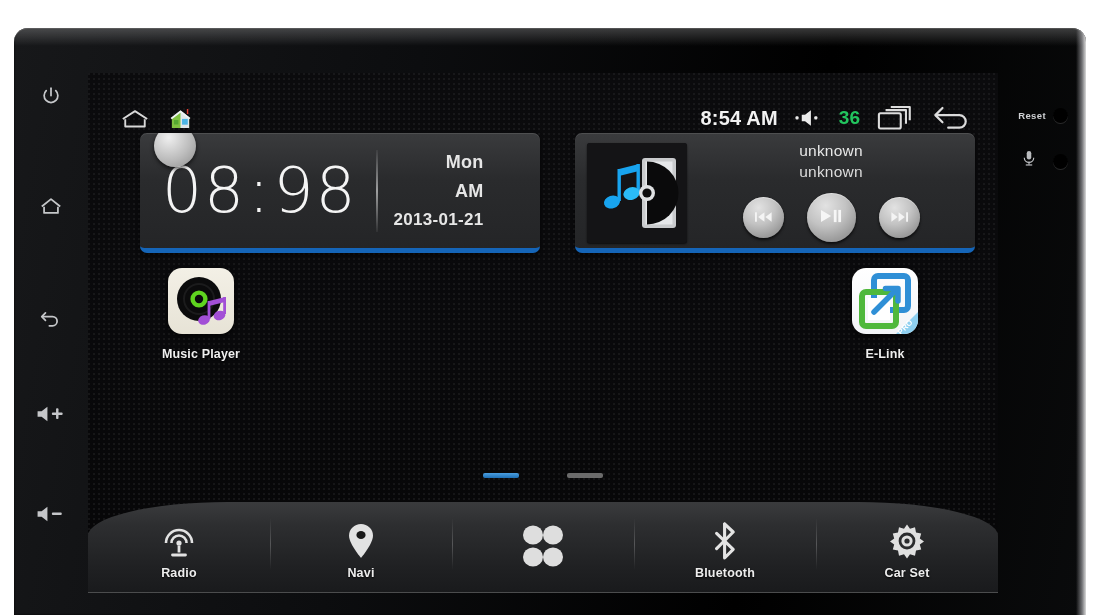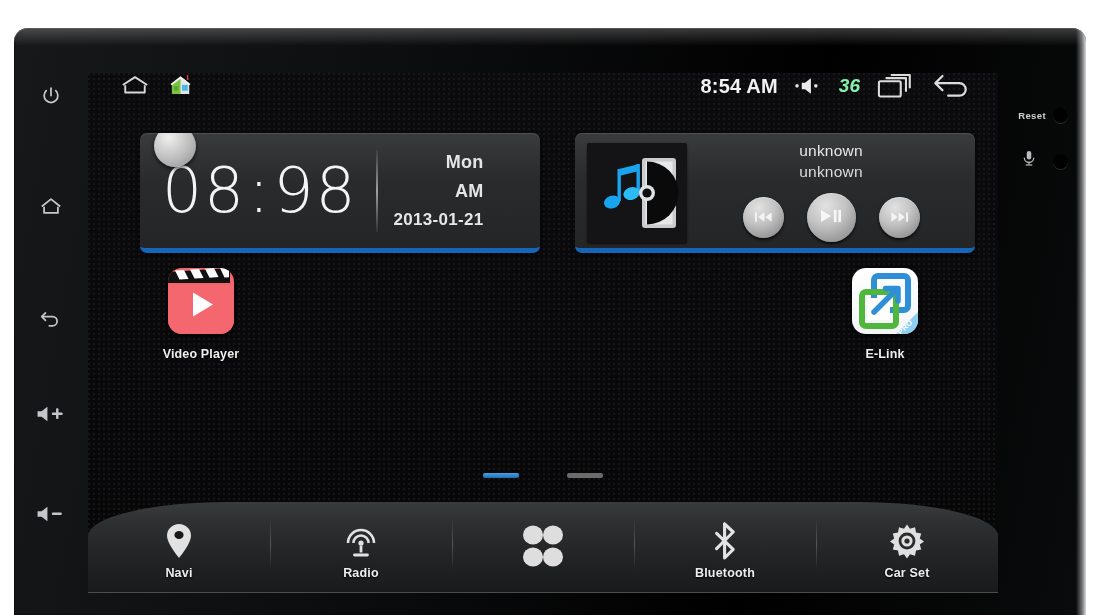--- a/index.html
+++ b/index.html
@@ -66,27 +66,27 @@
     content:""; position:absolute; inset:0;
     background-image:
       radial-gradient(circle at 1px 1px, rgba(255,255,255,.055) 0.8px, rgba(0,0,0,0) 1.1px),
       linear-gradient(180deg,#0b0b0d 0%,#09090b 55%,#060607 100%);
     background-size:5px 5px, 100% 100%;
   }
   #screen > *{ position:relative; }
 
   
   #statusbar{
-    position:absolute; left:0; top:0; width:100%; height:50px;
-    display:flex; align-items:flex-start;
+    position:absolute; left:0; top:8px; width:100%; height:50px;
+    display:flex; align-items:flex-end;
   }
   #sb-left{ display:flex; align-items:center; gap:18px; margin-left:32px; }
   #sb-right{ margin-left:auto; margin-right:26px; display:flex; align-items:center; gap:17px; }
   .sb-time{ color:#f2f2f2; font-size:20px; font-weight:600; letter-spacing:.2px; }
-  .sb-vol{ color:#86efac; font-size:19px; font-weight:600;font-style:italic; }
+  .sb-vol{ color:#22c55e; font-size:19px; font-weight:600; }
   .icon-btn{ display:flex; align-items:center; justify-content:center; }
 
   
   #widgets{ position:absolute; left:0; top:52px; width:100%; height:135px; }
 
   .widget{
     position:absolute; top:8px; height:120px;
     background:linear-gradient(180deg,#3a3b3d 0%,#2a2b2d 40%,#242527 100%);
     border-radius:7px;
     box-shadow:0 1px 0 rgba(255,255,255,.10) inset, 0 2px 4px rgba(0,0,0,.6);
@@ -386,37 +386,39 @@
               </div>
             </div>
           </div>
         </div>
       </div>
     </div>
 
     <div id="appgrid">
 
 
-
       <div class="app">
-        <div class="app-icon ic-video">
+        <div class="app-icon ic-music">
           <svg width="66" height="66" viewBox="0 0 66 66">
-            <rect x="0" y="17" width="66" height="49" fill="#f4676e"></rect>
-            <path d="M0 4 62 0v15H0z" fill="#111"></path>
-            <g fill="#fff">
-              <path d="M7 2.6 16 2l4.5 9-9 .6z"></path>
-              <path d="M22 1.6 31 1l4.5 9-9 .6z"></path>
-              <path d="M37 0.7 46 0.1l4.5 9-9 .6z"></path>
-              <path d="M52 0 61 0v9.2l-4.5.3z"></path>
+            <circle cx="31" cy="31" r="22" fill="#0b0b0c"></circle>
+            <circle cx="31" cy="31" r="15" fill="none" stroke="#1b1b1c" stroke-width="2"></circle>
+            <circle cx="31" cy="31" r="8.6" fill="#5fd41f"></circle>
+            <circle cx="31" cy="31" r="4.2" fill="#0b0b0c"></circle>
+            <g fill="#a24fd6">
+              <path d="M41 33 57 29v5L41 38z"></path>
+              <rect x="39.6" y="33" width="2.8" height="18"></rect>
+              <rect x="55.2" y="29" width="2.8" height="17"></rect>
+              <ellipse cx="36" cy="52" rx="6" ry="4.7" transform="rotate(-18 36 52)"></ellipse>
+              <ellipse cx="51.5" cy="47.5" rx="6" ry="4.7" transform="rotate(-18 51.5 47.5)"></ellipse>
             </g>
-            <path d="M25 24.5v24l20-12z" fill="#fff"></path>
-          </svg>
-        </div>
-        <div class="app-label">Video Player</div>
-      </div>
+          </svg>
+        </div>
+        <div class="app-label">Music Player</div>
+      </div>
+
 
       <div class="app">
         <div class="app-icon ic-elink">
           <svg width="66" height="66" viewBox="0 0 66 66">
             <rect x="22" y="8" width="34" height="34" rx="4" fill="none" stroke="#2f8fd6" stroke-width="6"></rect>
             <rect x="10" y="24" width="34" height="34" rx="4" fill="none" stroke="#4fb83c" stroke-width="6"></rect>
             <rect x="16" y="30" width="22" height="22" fill="#fff"></rect>
             <path d="M22 44 44 22" stroke="#2f8fd6" stroke-width="5.5" stroke-linecap="round"></path>
             <path d="M33.5 20.5H46V33" fill="none" stroke="#2f8fd6" stroke-width="5.5" stroke-linecap="round" stroke-linejoin="round"></path>
             <path d="M66 44v22H44z" fill="#8fd0f0"></path>
@@ -431,39 +433,39 @@
 
     <div id="pagedots">
       <span class="pdot active"></span>
       <span class="pdot idle"></span>
     </div>
 
     <div id="dock">
 
       <div class="dock-item">
         <div class="dock-ico">
-          <svg width="30" height="38" viewBox="0 0 30 38">
-            <path d="M15 2C8.4 2 3 7.2 3 13.6 3 22 15 36 15 36S27 22 27 13.6C27 7.2 21.6 2 15 2z" fill="#e2e2e2"></path>
-            <ellipse cx="15" cy="13" rx="4.6" ry="4" fill="#191919"></ellipse>
-          </svg>
-        </div>
-        <div class="dock-label">Navi</div>
-      </div>
-
-      <div class="dock-item">
-        <div class="dock-ico">
           <svg width="34" height="34" viewBox="0 0 34 34" fill="none" stroke="#e2e2e2">
             <path d="M4 19a13 13 0 0 1 26 0" stroke-width="2.6"></path>
             <path d="M9.5 19a7.5 7.5 0 0 1 15 0" stroke-width="2.6"></path>
             <circle cx="17" cy="19" r="2.6" fill="#e2e2e2" stroke="none"></circle>
             <path d="M17 21.5v7" stroke-width="2.8"></path>
             <path d="M10.5 31h13" stroke-width="2.8" stroke-linecap="round"></path>
           </svg>
         </div>
         <div class="dock-label">Radio</div>
+      </div>
+
+      <div class="dock-item">
+        <div class="dock-ico">
+          <svg width="30" height="38" viewBox="0 0 30 38">
+            <path d="M15 2C8.4 2 3 7.2 3 13.6 3 22 15 36 15 36S27 22 27 13.6C27 7.2 21.6 2 15 2z" fill="#e2e2e2"></path>
+            <ellipse cx="15" cy="13" rx="4.6" ry="4" fill="#191919"></ellipse>
+          </svg>
+        </div>
+        <div class="dock-label">Navi</div>
       </div>
 
       <div class="dock-item">
         <div class="dock-ico">
           <svg width="48" height="46" viewBox="0 0 48 46" fill="#dedede">
             <path d="M22 2c0 10-2 12-10 12C16 14 22 12 22 2z"></path>
             <ellipse cx="14" cy="10" rx="10" ry="9.4"></ellipse>
             <ellipse cx="34" cy="10" rx="10" ry="9.4"></ellipse>
             <ellipse cx="14" cy="32" rx="10" ry="9.4"></ellipse>
             <ellipse cx="34" cy="32" rx="10" ry="9.4"></ellipse>

